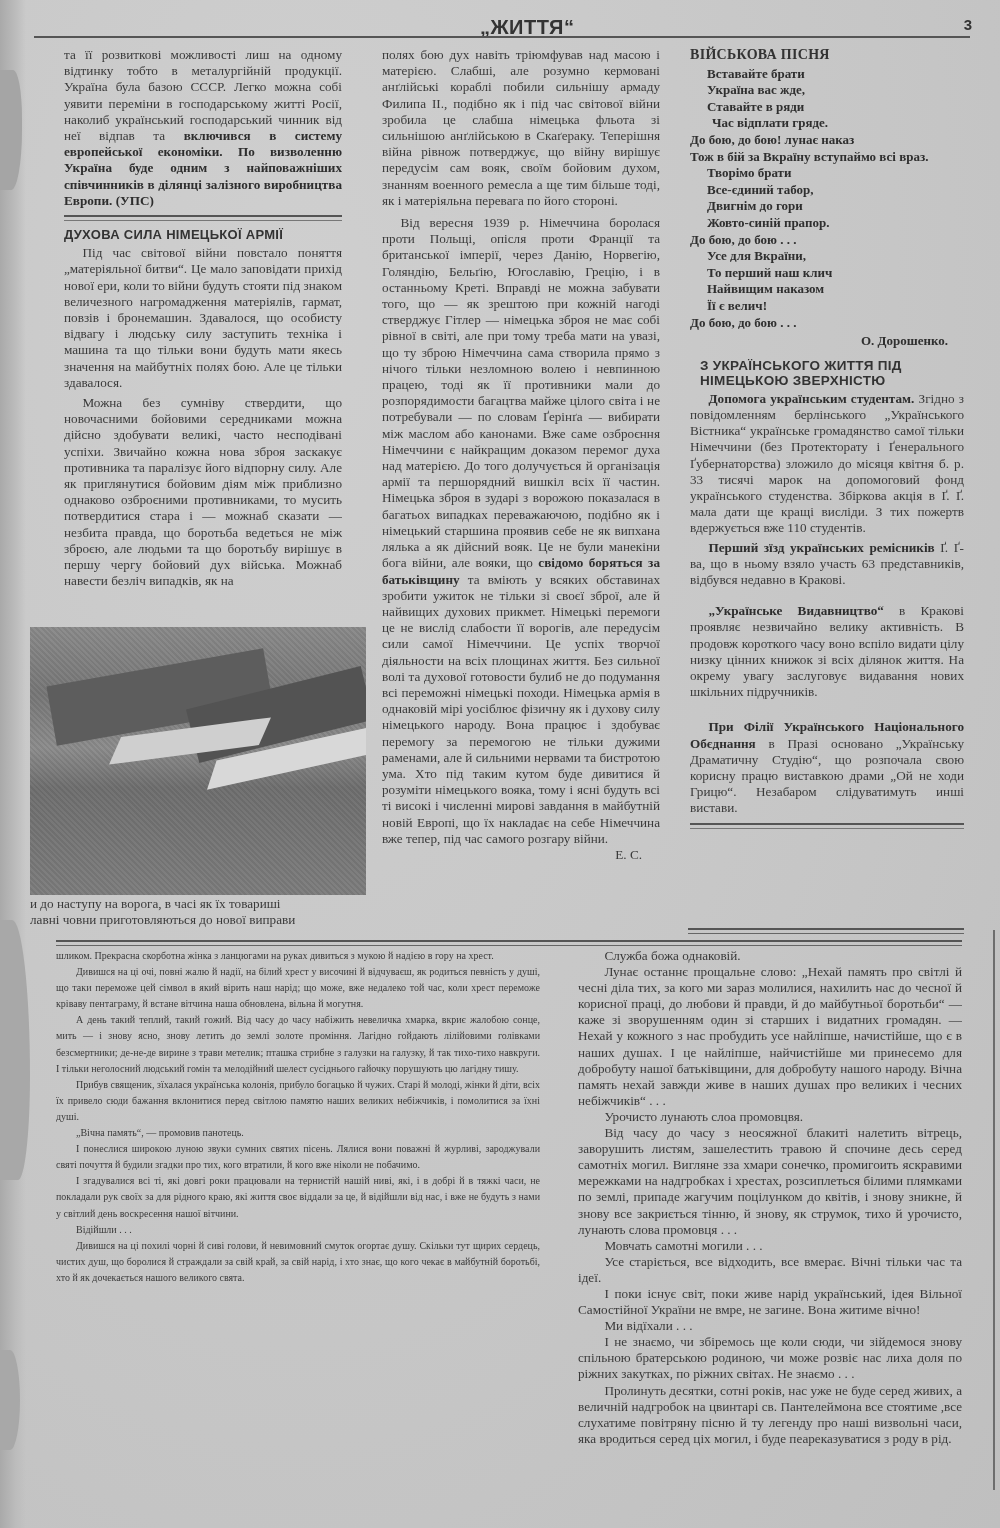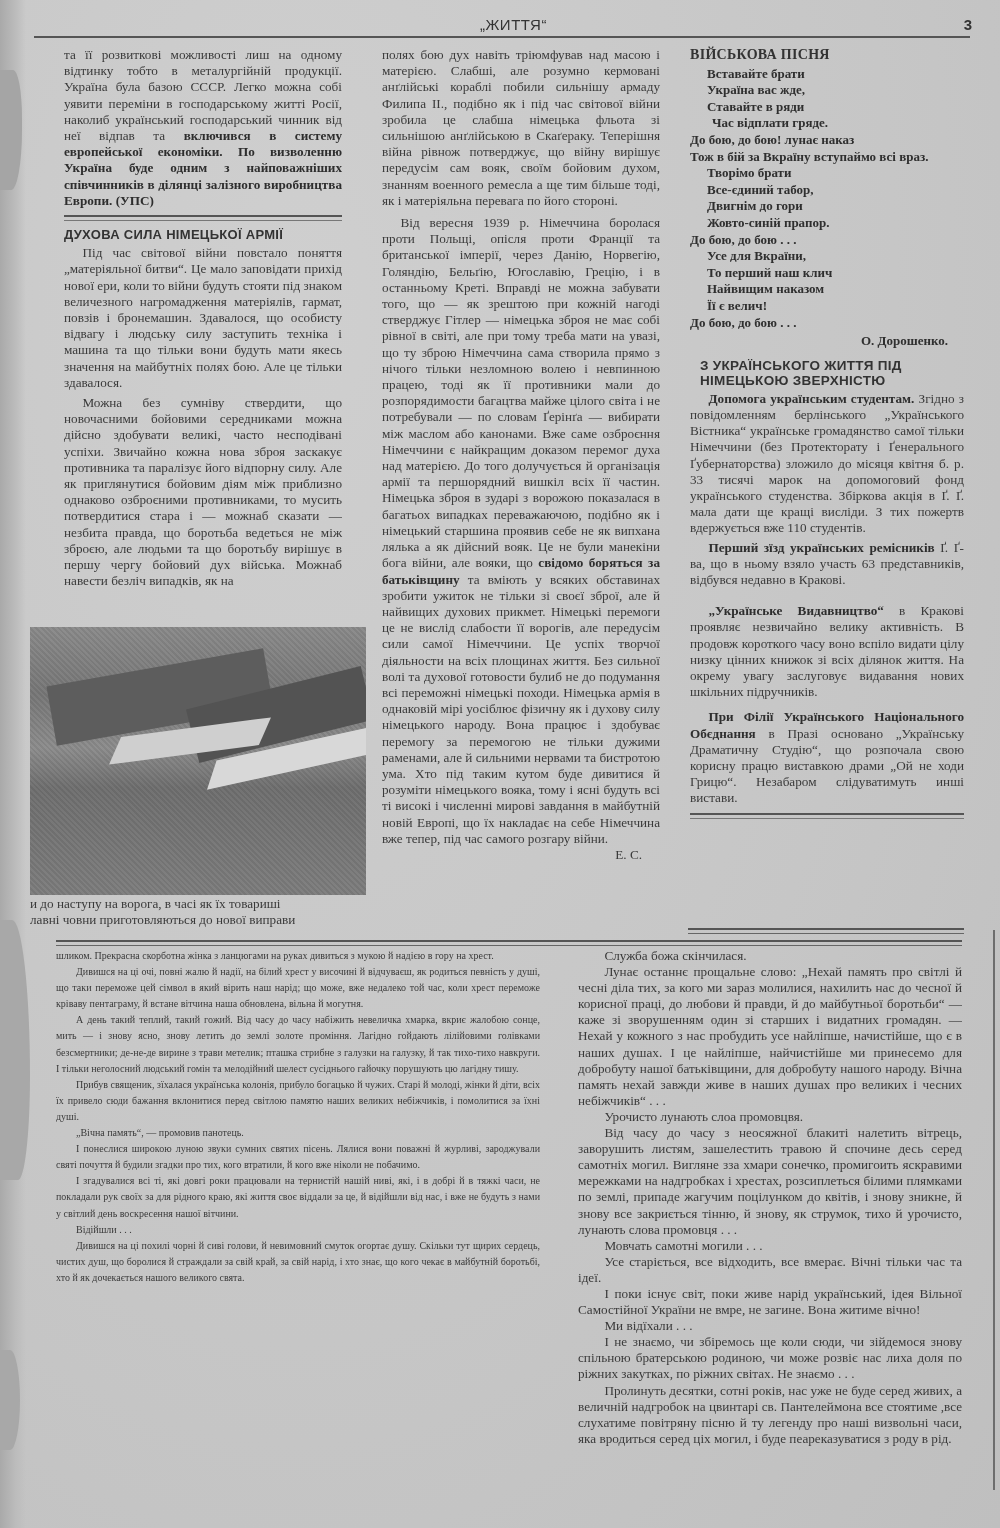--- a/index.html
+++ b/index.html
@@ -16,21 +16,21 @@
   }
   .torn-left {
     position:absolute; left:0; top:0; width:26px; height:1528px;
     background:linear-gradient(90deg,#a9a9a9,#bcbcbc 60%,rgba(0,0,0,0));
   }
   .torn-patch1 { position:absolute; left:0; top:70px; width:22px; height:120px; background:#a5a5a5; border-radius:0 40% 50% 0; }
   .torn-patch2 { position:absolute; left:0; top:920px; width:30px; height:260px; background:#a8a8a8; border-radius:0 60% 40% 0; }
   .torn-patch3 { position:absolute; left:0; top:1350px; width:20px; height:100px; background:#a8a8a8; border-radius:0 50% 50% 0; }
 
   .header { position:absolute; left:30px; top:16px; width:940px; height:22px; }
-  .header .title { position:absolute; left:450px; top:0; font-family:"Liberation Sans Narrow","Liberation Sans",sans-serif; font-size:15px; font-weight:normal; letter-spacing:0.5px; color:#333; }
+  .header .title { position:absolute; left:450px; top:0; font-family:"Liberation Sans Narrow","Liberation Sans",sans-serif; font-size:20px; font-weight:bold; letter-spacing:0.5px; color:#333; }
   .header .pgnum { position:absolute; right:-2px; top:0; font-family:"Liberation Sans",sans-serif; font-size:15px; font-weight:bold; color:#333; }
   .header .rule { position:absolute; left:4px; right:0; top:20px; height:2px; background:#555; }
 
   .col { position:absolute; font-size:13.2px; line-height:16.2px; text-align:justify; }
   .col p { margin:0; text-indent:1.4em; }
   .col p.noindent { text-indent:0; }
   .bold { font-weight:bold; color:#2e2e2e; }
   .head {
     font-family:"Liberation Sans",sans-serif; font-weight:bold; text-align:left;
     font-size:13px; letter-spacing:0.3px; text-indent:0 !important; color:#333;
@@ -123,41 +123,41 @@
       <div class="indent">То перший наш клич</div>
       <div class="indent">Найвищим наказом</div>
       <div class="indent">Її є велич!</div>
       <div>До бою, до бою . . .</div>
       <div class="author">О. Дорошенко.</div>
     </div>
     <p class="head" style="margin:8px 10px 2px; font-size:13.5px; line-height:15px;">З УКРАЇНСЬКОГО ЖИТТЯ ПІД НІМЕЦЬКОЮ ЗВЕРХНІСТЮ</p>
     <p style="margin-top:3px;"><span class="bold">Допомога українським студентам.</span><span> Згідно з повідомленням берлінського „Українського Вістника“ українське громадянство самої тільки Німеччини (без Протекторату і Ґенерального Ґубернаторства) зложило до місяця квітня б. р. 33 тисячі марок на допомоговий фонд українського студенства. Збіркова акція в Ґ. Ґ. мала дати ще кращі висліди. З тих пожертв вдержується вже 110 студентів.</span></p>
     <p style="margin-top:3px;"><span class="bold">Перший зїзд українських ремісників</span><span> Ґ. Ґ-ва, що в ньому взяло участь 63 представників, відбувся недавно в Кракові.</span></p>
     <p style="margin-top:15px;"><span class="bold">„Українське Видавництво“</span><span> в Кракові проявляє незвичайно велику активність. В продовж короткого часу воно вспіло видати цілу низку цінних книжок зі всіх ділянок життя. На окрему увагу заслуговує видавання нових шкільних підручників.</span></p>
-    <p style="margin-top:9px;"><span class="bold">При Філії Українського Національного Обєднання</span><span> в Празі основано „Українську Драматичну Студію“, що розпочала свою корисну працю виставкою драми „Ой не ходи Грицю“. Незабаром слідуватимуть инші вистави.</span></p>
+    <p style="margin-top:19px;"><span class="bold">При Філії Українського Національного Обєднання</span><span> в Празі основано „Українську Драматичну Студію“, що розпочала свою корисну працю виставкою драми „Ой не ходи Грицю“. Незабаром слідуватимуть инші вистави.</span></p>
     <div class="rule-double"></div>
   </div>
   <div class="col3-rule-bottom"></div>
 
   <div class="mid-rule"></div>
 
   <div class="col col4">
     <p class="noindent">шликом. Прекрасна скорботна жінка з ланцюгами на руках дивиться з мукою й надією в гору на хрест.</p>
     <p>Дивишся на ці очі, повні жалю й надії, на білий хрест у височині й відчуваєш, як родиться певність у душі, що таки переможе цей сімвол в який вірить наш нарід; що може, вже недалеко той час, коли хрест переможе кріваву пентаграму, й встане вітчина наша обновлена, вільна й могутня.</p>
     <p>А день такий теплий, такий гожий. Від часу до часу набіжить невеличка хмарка, вкриє жалобою сонце, мить — і знову ясно, знову летить до землі золоте проміння. Лагідно гойдають лілійовими голівками безсмертники; де-не-де вирине з трави метелик; пташка стрибне з галузки на галузку, й так тихо-тихо навкруги. І тільки неголосний людський гомін та мелодійний шелест сусіднього гайочку порушують цю лагідну тишу.</p>
     <p>Прибув священик, зїхалася українська колонія, прибуло богацько й чужих. Старі й молоді, жінки й діти, всіх їх привело сюди бажання вклонитися перед світлою памятю наших великих небіжчиків, і помолитися за їхні душі.</p>
     <p>„Вічна память“, — промовив панотець.</p>
     <p>І понеслися широкою луною звуки сумних святих пісень. Лялися вони поважні й журливі, зароджували святі почуття й будили згадки про тих, кого втратили, й кого вже ніколи не побачимо.</p>
     <p>І згадувалися всі ті, які довгі роки працювали на тернистій нашій ниві, які, і в добрі й в тяжкі часи, не покладали рук своїх за для рідного краю, які життя своє віддали за це, й відійшли від нас, і вже не будуть з нами у світлий день воскресення нашої вітчини.</p>
     <p>Відійшли . . .</p>
     <p>Дивишся на ці похилі чорні й сиві голови, й невимовний смуток огортає душу. Скільки тут щирих сердець, чистих душ, що боролися й страждали за свій край, за свій нарід, і хто знає, що кого чекає в майбутній боротьбі, хто й як дочекається нашого великого свята.</p>
   </div>
 
   <div class="col col5">
-    <p>Служба божа скінчилася.</p>
+    <p>Служба божа однаковій.</p>
     <p>Лунає останнє прощальне слово: „Нехай память про світлі й чесні діла тих, за кого ми зараз молилися, нахилить нас до чесної й корисної праці, до любови й правди, й до майбутньої боротьби“ — каже зі зворушенням один зі старших і видатних громадян. — Нехай у кожного з нас пробудить усе найліпше, начистійше, що є в наших душах. І це найліпше, найчистійше ми принесемо для добробуту нашої батьківщини, для добробуту нашого народу. Вічна память нехай завжди живе в наших душах про великих і чесних небіжчиків“ . . .</p>
     <p>Урочисто лунають слоа промовцвя.</p>
     <p>Від часу до часу з неосяжної блакиті налетить вітрець, заворушить листям, зашелестить травою й спочине десь серед самотніх могил. Вигляне зза хмари сонечко, промигоить яскравими мережками на надгробках і хрестах, розсиплеться білими плямками по землі, припаде жагучим поцілунком до квітів, і знову зникне, й знову все закриється тінню, й знову, як струмок, тихо й урочисто, лунають слова промовця . . .</p>
     <p>Мовчать самотні могили . . .</p>
     <p>Усе старіється, все відходить, все вмерає. Вічні тільки час та ідеї.</p>
     <p>І поки існує світ, поки живе нарід український, ідея Вільної Самостійної України не вмре, не загине. Вона житиме вічно!</p>
     <p>Ми відїхали . . .</p>
     <p>І не знаємо, чи збіремось ще коли сюди, чи зійдемося знову спільною братерською родиною, чи може розвіє нас лиха доля по ріжних закутках, по ріжних світах. Не знаємо . . .</p>
     <p>Пролинуть десятки, сотні років, нас уже не буде серед живих, а величній надгробок на цвинтарі св. Пантелеймона все стоятиме ,все слухатиме повітряну пісню й ту легенду про наші визвольні часи, яка вродиться серед ціх могил, і буде пеарeказуватися з роду в рід.</p>
   </div>

